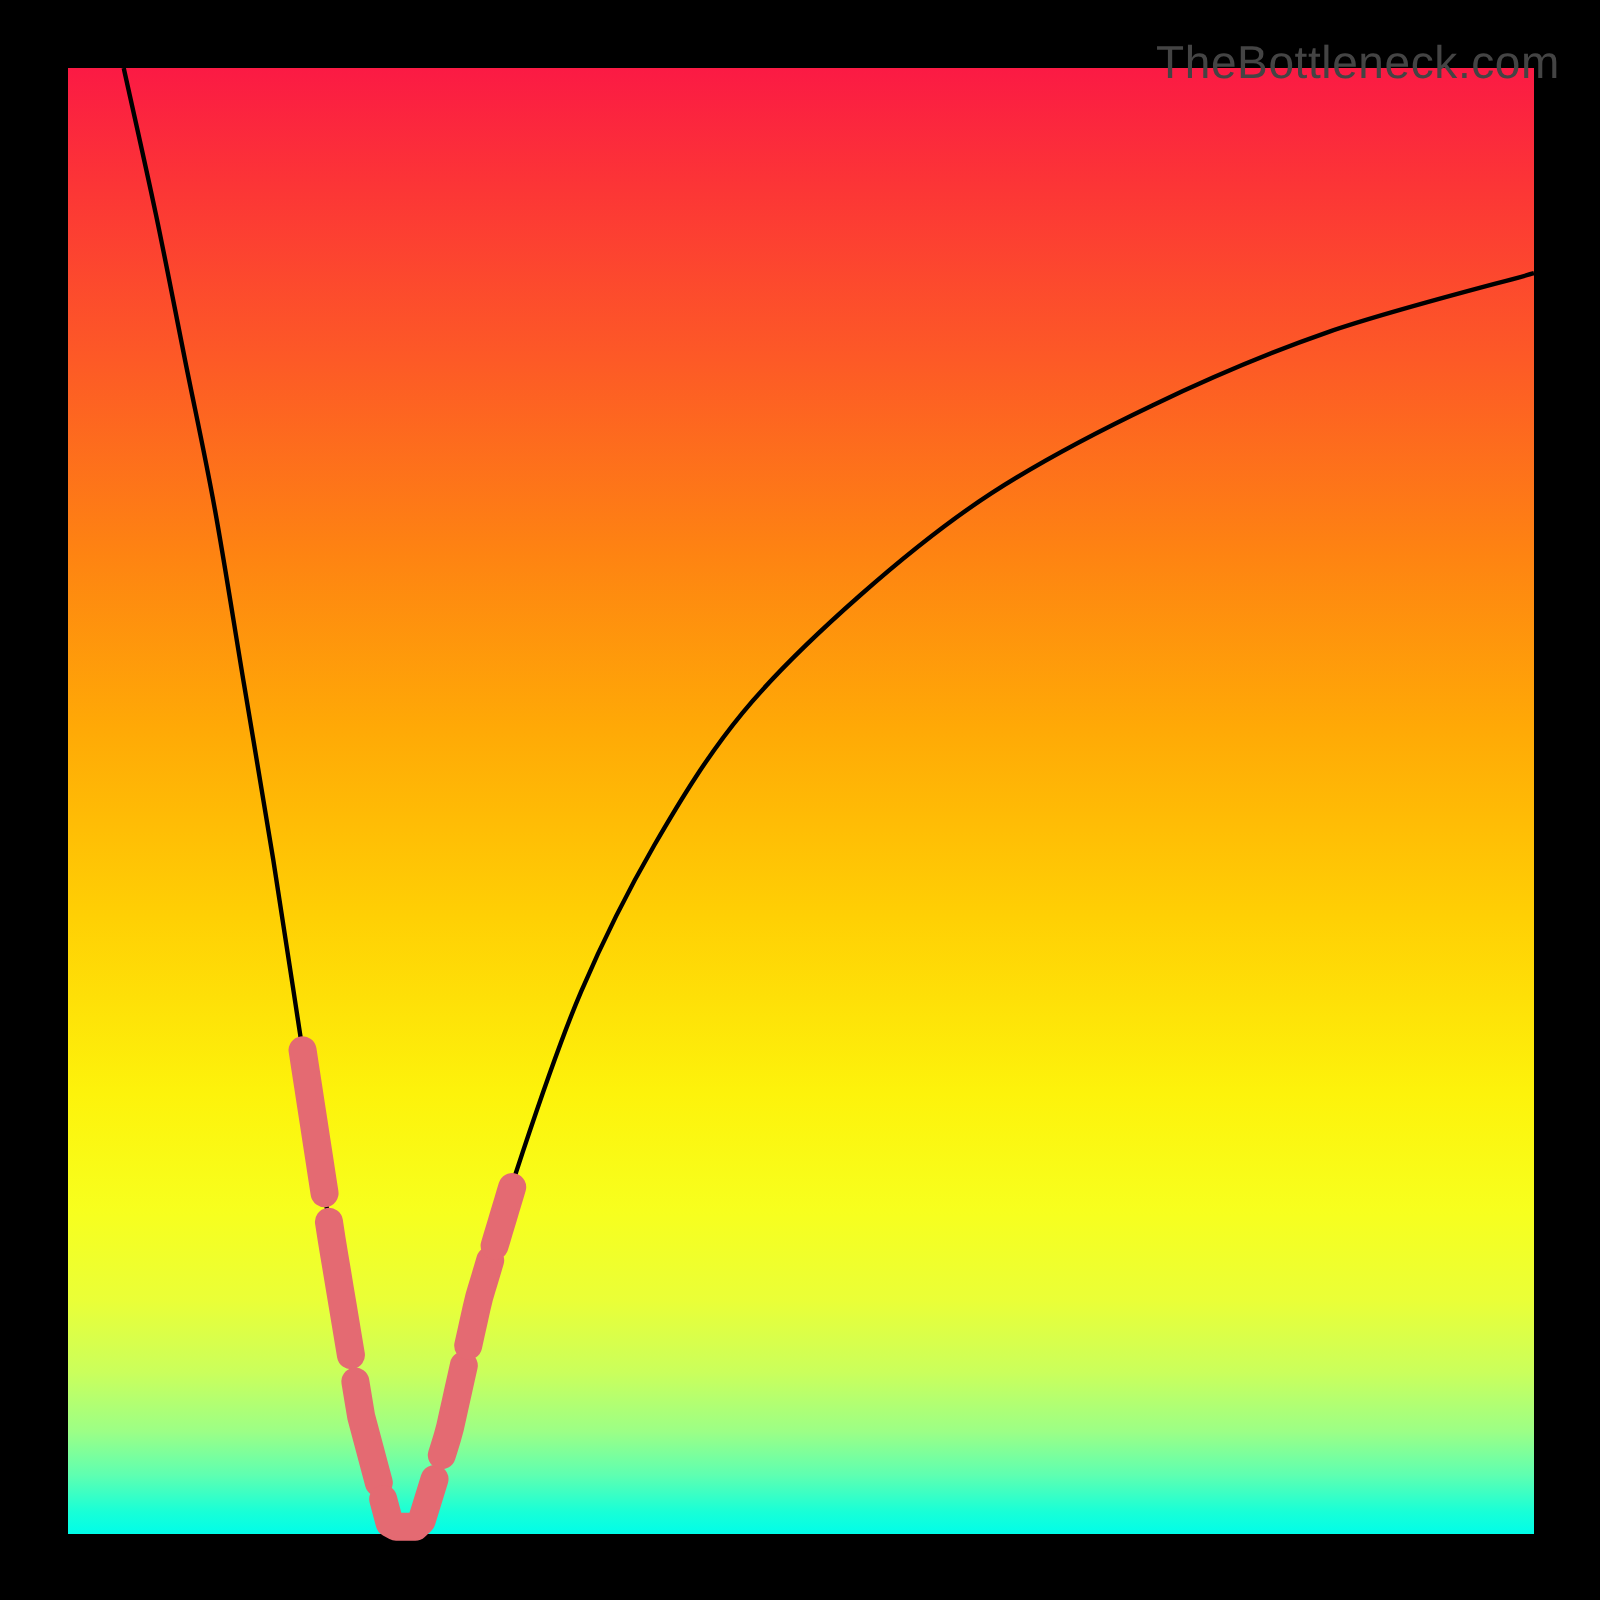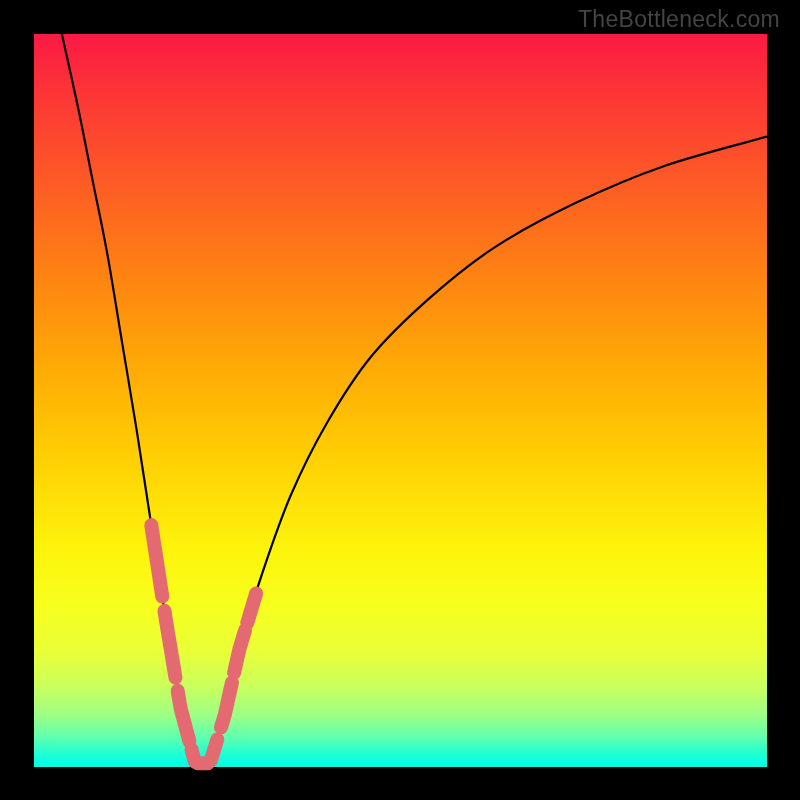--- a/index.html
+++ b/index.html
@@ -30,21 +30,21 @@
       #eaff37 84%,
       #caff5c 89%,
       #9cff86 93%,
       #5effb1 96%,
       #18ffd7 98.5%,
       #00fde9 100%
     );
   }
   .watermark {
     position: absolute;
-    top: 6px;
+    top: 18px;
     right: 20px;
     color: #444;
     font-size: 23px;
     font-weight: 500;
     letter-spacing: 0.3px;
   }
   svg.curve {
     position: absolute;
     left: 0;
     top: 0;

